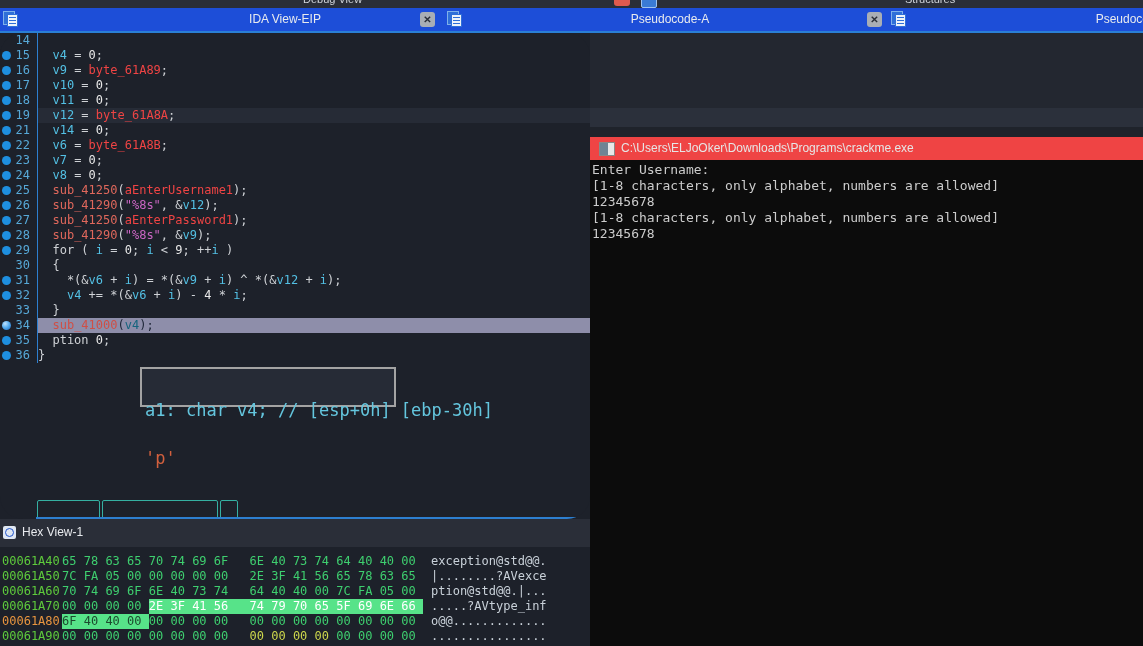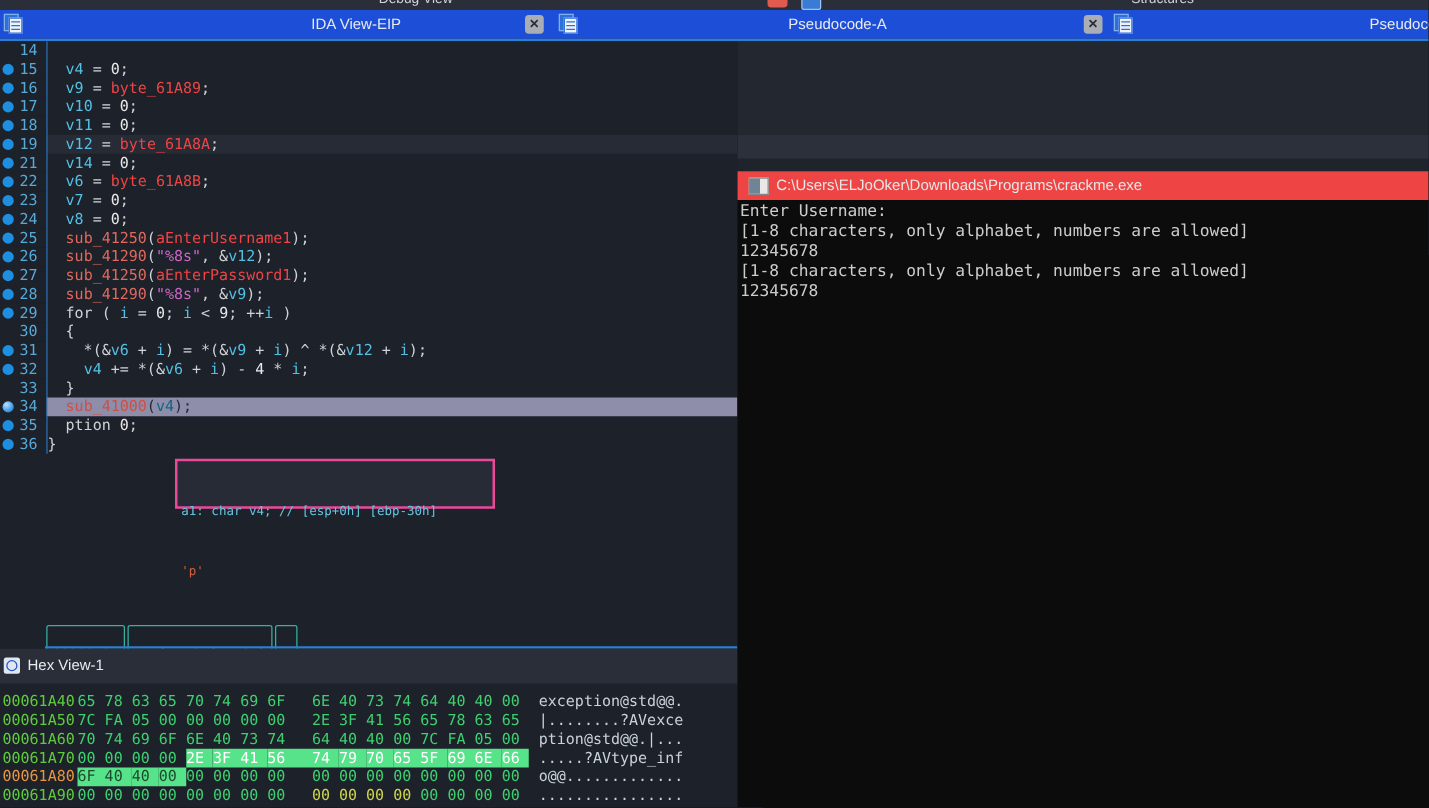--- a/index.html
+++ b/index.html
@@ -26,38 +26,38 @@
   .doc-icon .back { position:absolute; left:0; top:0; width:10px; height:12px;
     background:#2f6fd8; border:1px solid #7fb0ea; }
   .doc-icon .front { position:absolute; left:4px; top:3px; width:9px; height:11px;
     background:#eef3fa; border:1px solid #2f6fd8; }
   .doc-icon .front i { display:block; height:1px; background:#2f6fd8; margin:2px 1px 0 1px; }
   .close-btn { position:absolute; top:4px; width:15px; height:15px; border-radius:3px;
     background:#a9aeb5; color:#2a2e38; font-family:"Liberation Sans",sans-serif;
     font-size:10px; font-weight:bold; text-align:center; line-height:15px; cursor:default; }
   
   .code-pane { position:absolute; left:0; top:33px; width:590px; height:486px;
-    background:#1d212a; overflow:hidden; }
+    background:#1d212a; overflow:hidden;border-radius:23px; }
   .line { display:flex; height:15px; line-height:15px; font-size:12px; white-space:pre; }
   .gutter { position:relative; width:37px; flex:0 0 37px; background:#1d212a; }
   .bp { position:absolute; left:2px; top:3px; width:9px; height:9px; border-radius:50%;
     background:#1e8fe0; }
   .bp.cur { background:radial-gradient(circle at 35% 30%, #bfe2ff 0%, #57aef0 45%, #1565c0 100%); }
   .lno { position:absolute; right:7px; top:0; color:#57a9d8; }
   .lcontent { flex:1; border-left:1px solid #2d7fd0; color:#cfd2d6; }
   .line.soft .lcontent { background:#262b36; }
   .line.current .lcontent { background:#8e8eaa; color:#20283a; }
   .t-v { color:#53c0e4; } .t-n { color:#e8e8e8; } .t-d { color:#ef4444; }
   .t-f { color:#e0685c; } .t-s { color:#cb66c4; }
   .line.current .t-v { color:#14647e; }
   .line.current .t-n, .line.current .t-p { color:#20283a; }
   .line.current .t-f { color:#cf4f46; }
   
   .tooltip { position:absolute; left:140px; top:334px; width:246px; height:34px;
-    background:#262b36; border:2px solid #ec4899; font-size:10px; line-height:16px;
+    background:#262b36; border:2px solid #a3a3a3; font-size:17px; line-height:16px;
     padding:1px 3px; white-space:pre; }
   .tt1 { color:#64c6de; } .tt2 { color:#d2603e; }
   
   .pane-status { position:absolute; left:37px; top:467px; height:16px; display:flex; gap:2px; }
   .sbox { border:1px solid #35b0a2; border-radius:2px; font-size:11px; line-height:14px;
     color:#dfe2e6; padding:16px 4px; background:#1d212a; }
   .sbox.empty { width:8px; }
   .pane-bottom-line { position:absolute; left:36px; top:484px; width:554px; height:2px; background:#2d7fd0; }
   
   .right-pane { position:absolute; left:590px; top:33px; width:553px; height:104px; background:#232730; }

